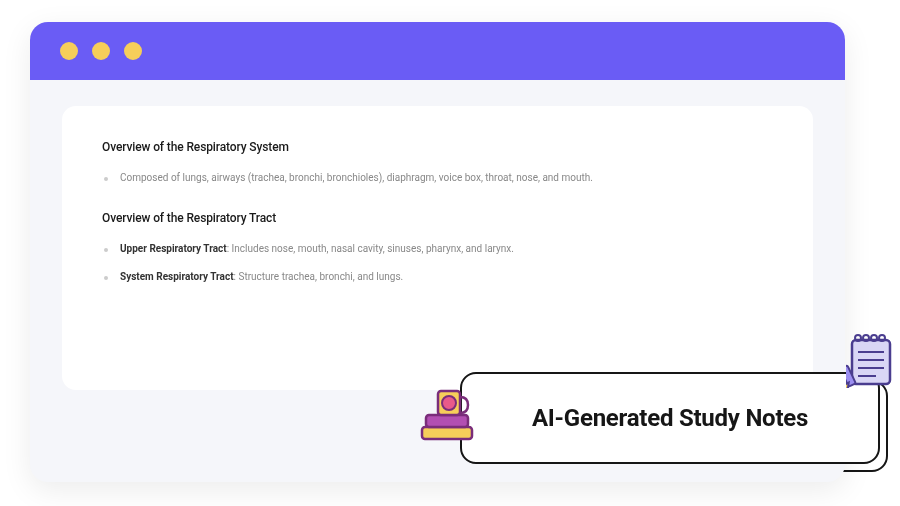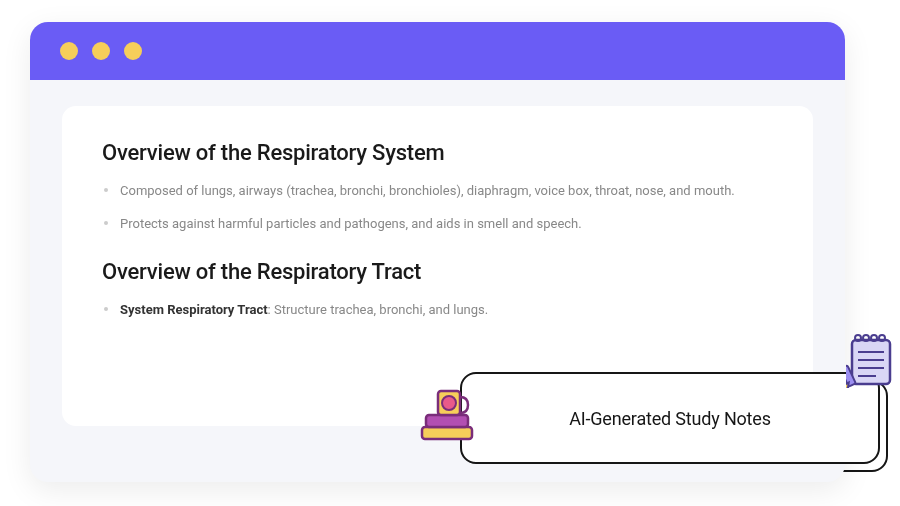--- a/index.html
+++ b/index.html
@@ -1,48 +1,48 @@
 <!DOCTYPE html>
 <html><head>
 <meta charset="utf-8">
 <style>
 *{box-sizing:border-box;margin:0;padding:0}
 body{font-family:-apple-system,BlinkMacSystemFont,"Segoe UI",Roboto,sans-serif;background:#fff;width:900px;height:506px;overflow:hidden;position:relative}
 .window{position:absolute;top:22px;left:30px;width:815px;height:460px;background:#f5f6fa;border-radius:18px;overflow:hidden;box-shadow:0 8px 30px rgba(0,0,0,0.08)}
 .titlebar{background:#6a5cf5;height:58px;display:flex;align-items:center;padding-left:30px;gap:14px}
 .dot{width:18px;height:18px;border-radius:50%;background:#f6ce5a}
 .card{background:#fff;margin:26px 32px;border-radius:14px;padding:34px 40px 80px}
-h3{font-size:22px;font-weight:500;color:#1a1a1a;margin-bottom:16px;letter-spacing:-0.01em}
+h3{font-size:12px;font-weight:500;color:#1a1a1a;margin-bottom:16px;letter-spacing:-0.01em}
 ul{list-style:none;margin-bottom:26px}
-li{font-size:13px;color:#888;line-height:1.5;margin-bottom:13px;padding-left:18px;position:relative}
+li{font-size:10px;color:#888;line-height:1.5;margin-bottom:13px;padding-left:18px;position:relative}
 li:before{content:"";position:absolute;left:2px;top:7px;width:4px;height:4px;border-radius:50%;background:#ccc}
 .b{font-weight:700;color:#333}
 .overlay{position:absolute;left:460px;top:372px;width:420px;height:92px;background:#fff;border:2px solid #161616;border-radius:16px;display:flex;align-items:center;justify-content:center}
 .overlay:after{content:"";position:absolute;left:6px;top:6px;width:100%;height:100%;border:2px solid #161616;border-radius:16px;z-index:-1}
-.ot{font-size:18px;font-weight:400;color:#161616;letter-spacing:-0.01em}
+.ot{font-size:24px;font-weight:700;color:#161616;letter-spacing:-0.01em}
 .books{position:absolute;left:418px;top:383px;width:58px;height:60px}
 .notepad{position:absolute;left:846px;top:332px;width:48px;height:56px}
 </style>
 </head>
 <body>
 
 <div class="window">
   <div class="titlebar">
     <div class="dot"></div>
     <div class="dot"></div>
     <div class="dot"></div>
   </div>
   <div class="card">
     <h3>Overview of the Respiratory System</h3>
     <ul>
       <li>Composed of lungs, airways (trachea, bronchi, bronchioles), diaphragm, voice box, throat, nose, and mouth.</li>
-      <li>Protects against harmful particles and pathogens, and aids in smell and speech.</li>
     </ul>
     <h3>Overview of the Respiratory Tract</h3>
     <ul>
+      <li><span class="b">Upper Respiratory Tract</span><span>: Includes nose, mouth, nasal cavity, sinuses, pharynx, and larynx.</span></li>
       <li><span class="b">System Respiratory Tract</span><span>: Structure trachea, bronchi, and lungs.</span></li>
     </ul>
   </div>
 </div>
 
 <div class="overlay">
   <span class="ot">AI-Generated Study Notes</span>
 </div>
 
 <svg class="books" viewBox="0 0 58 60">

